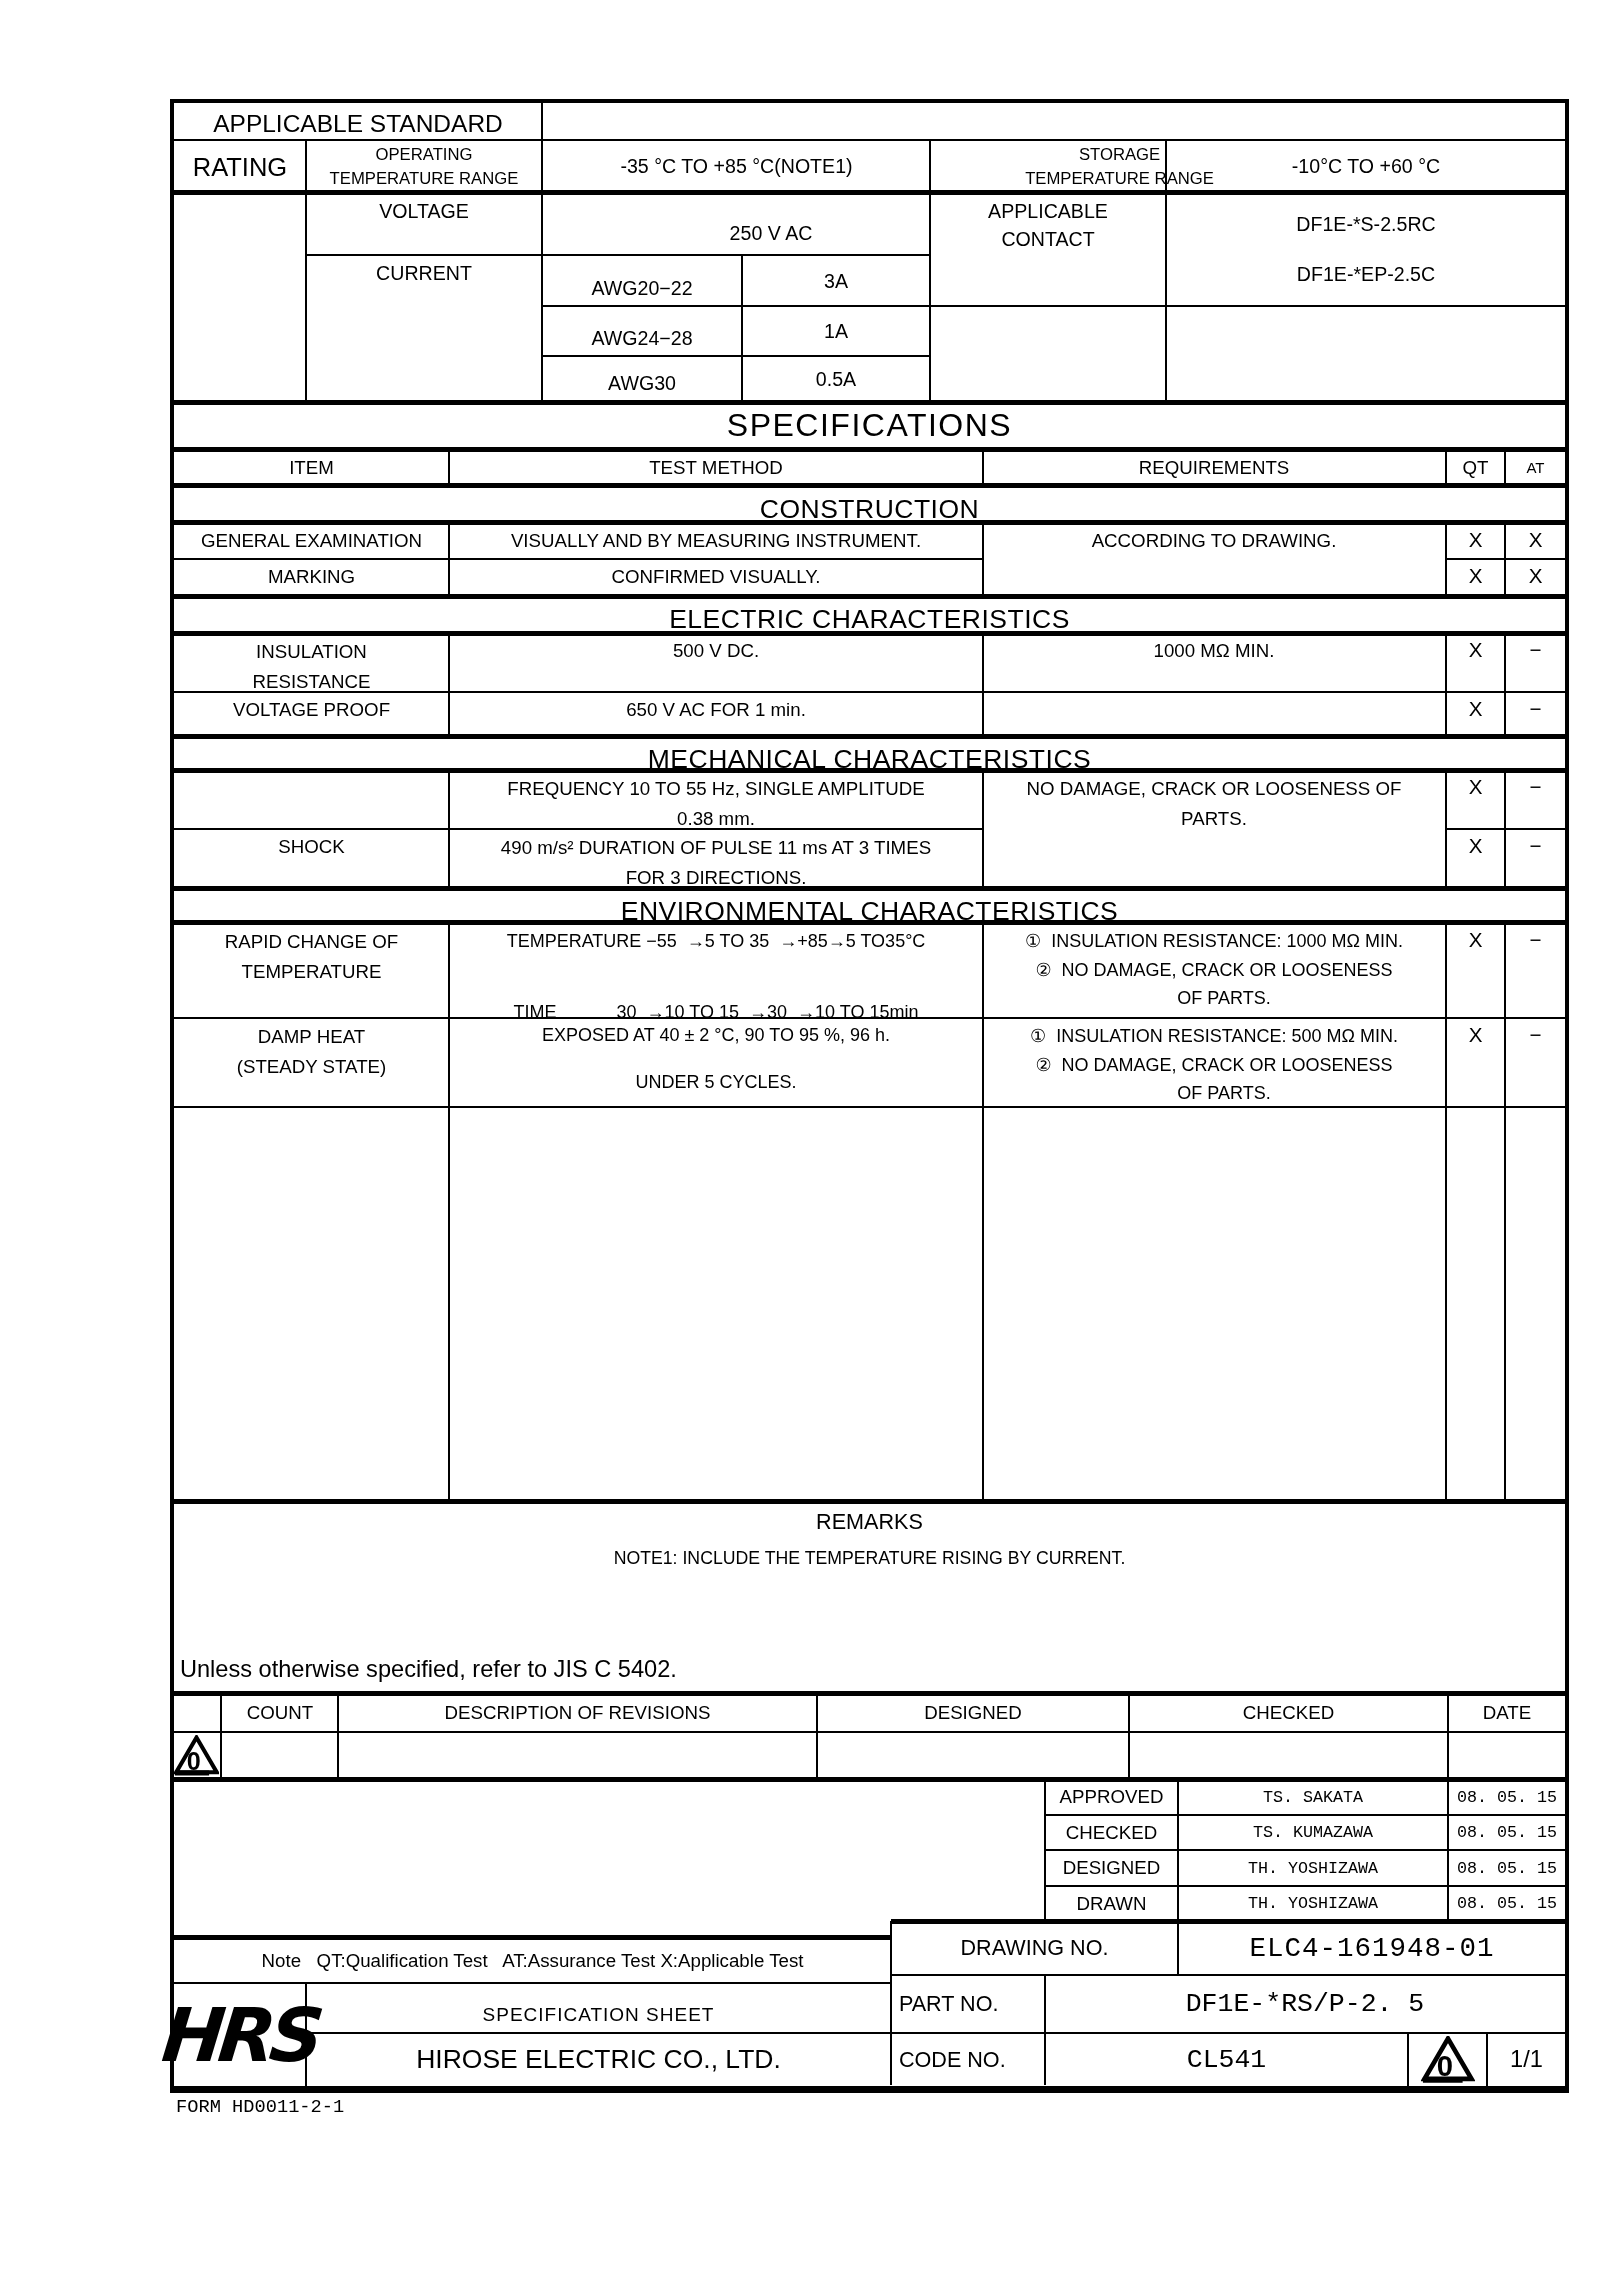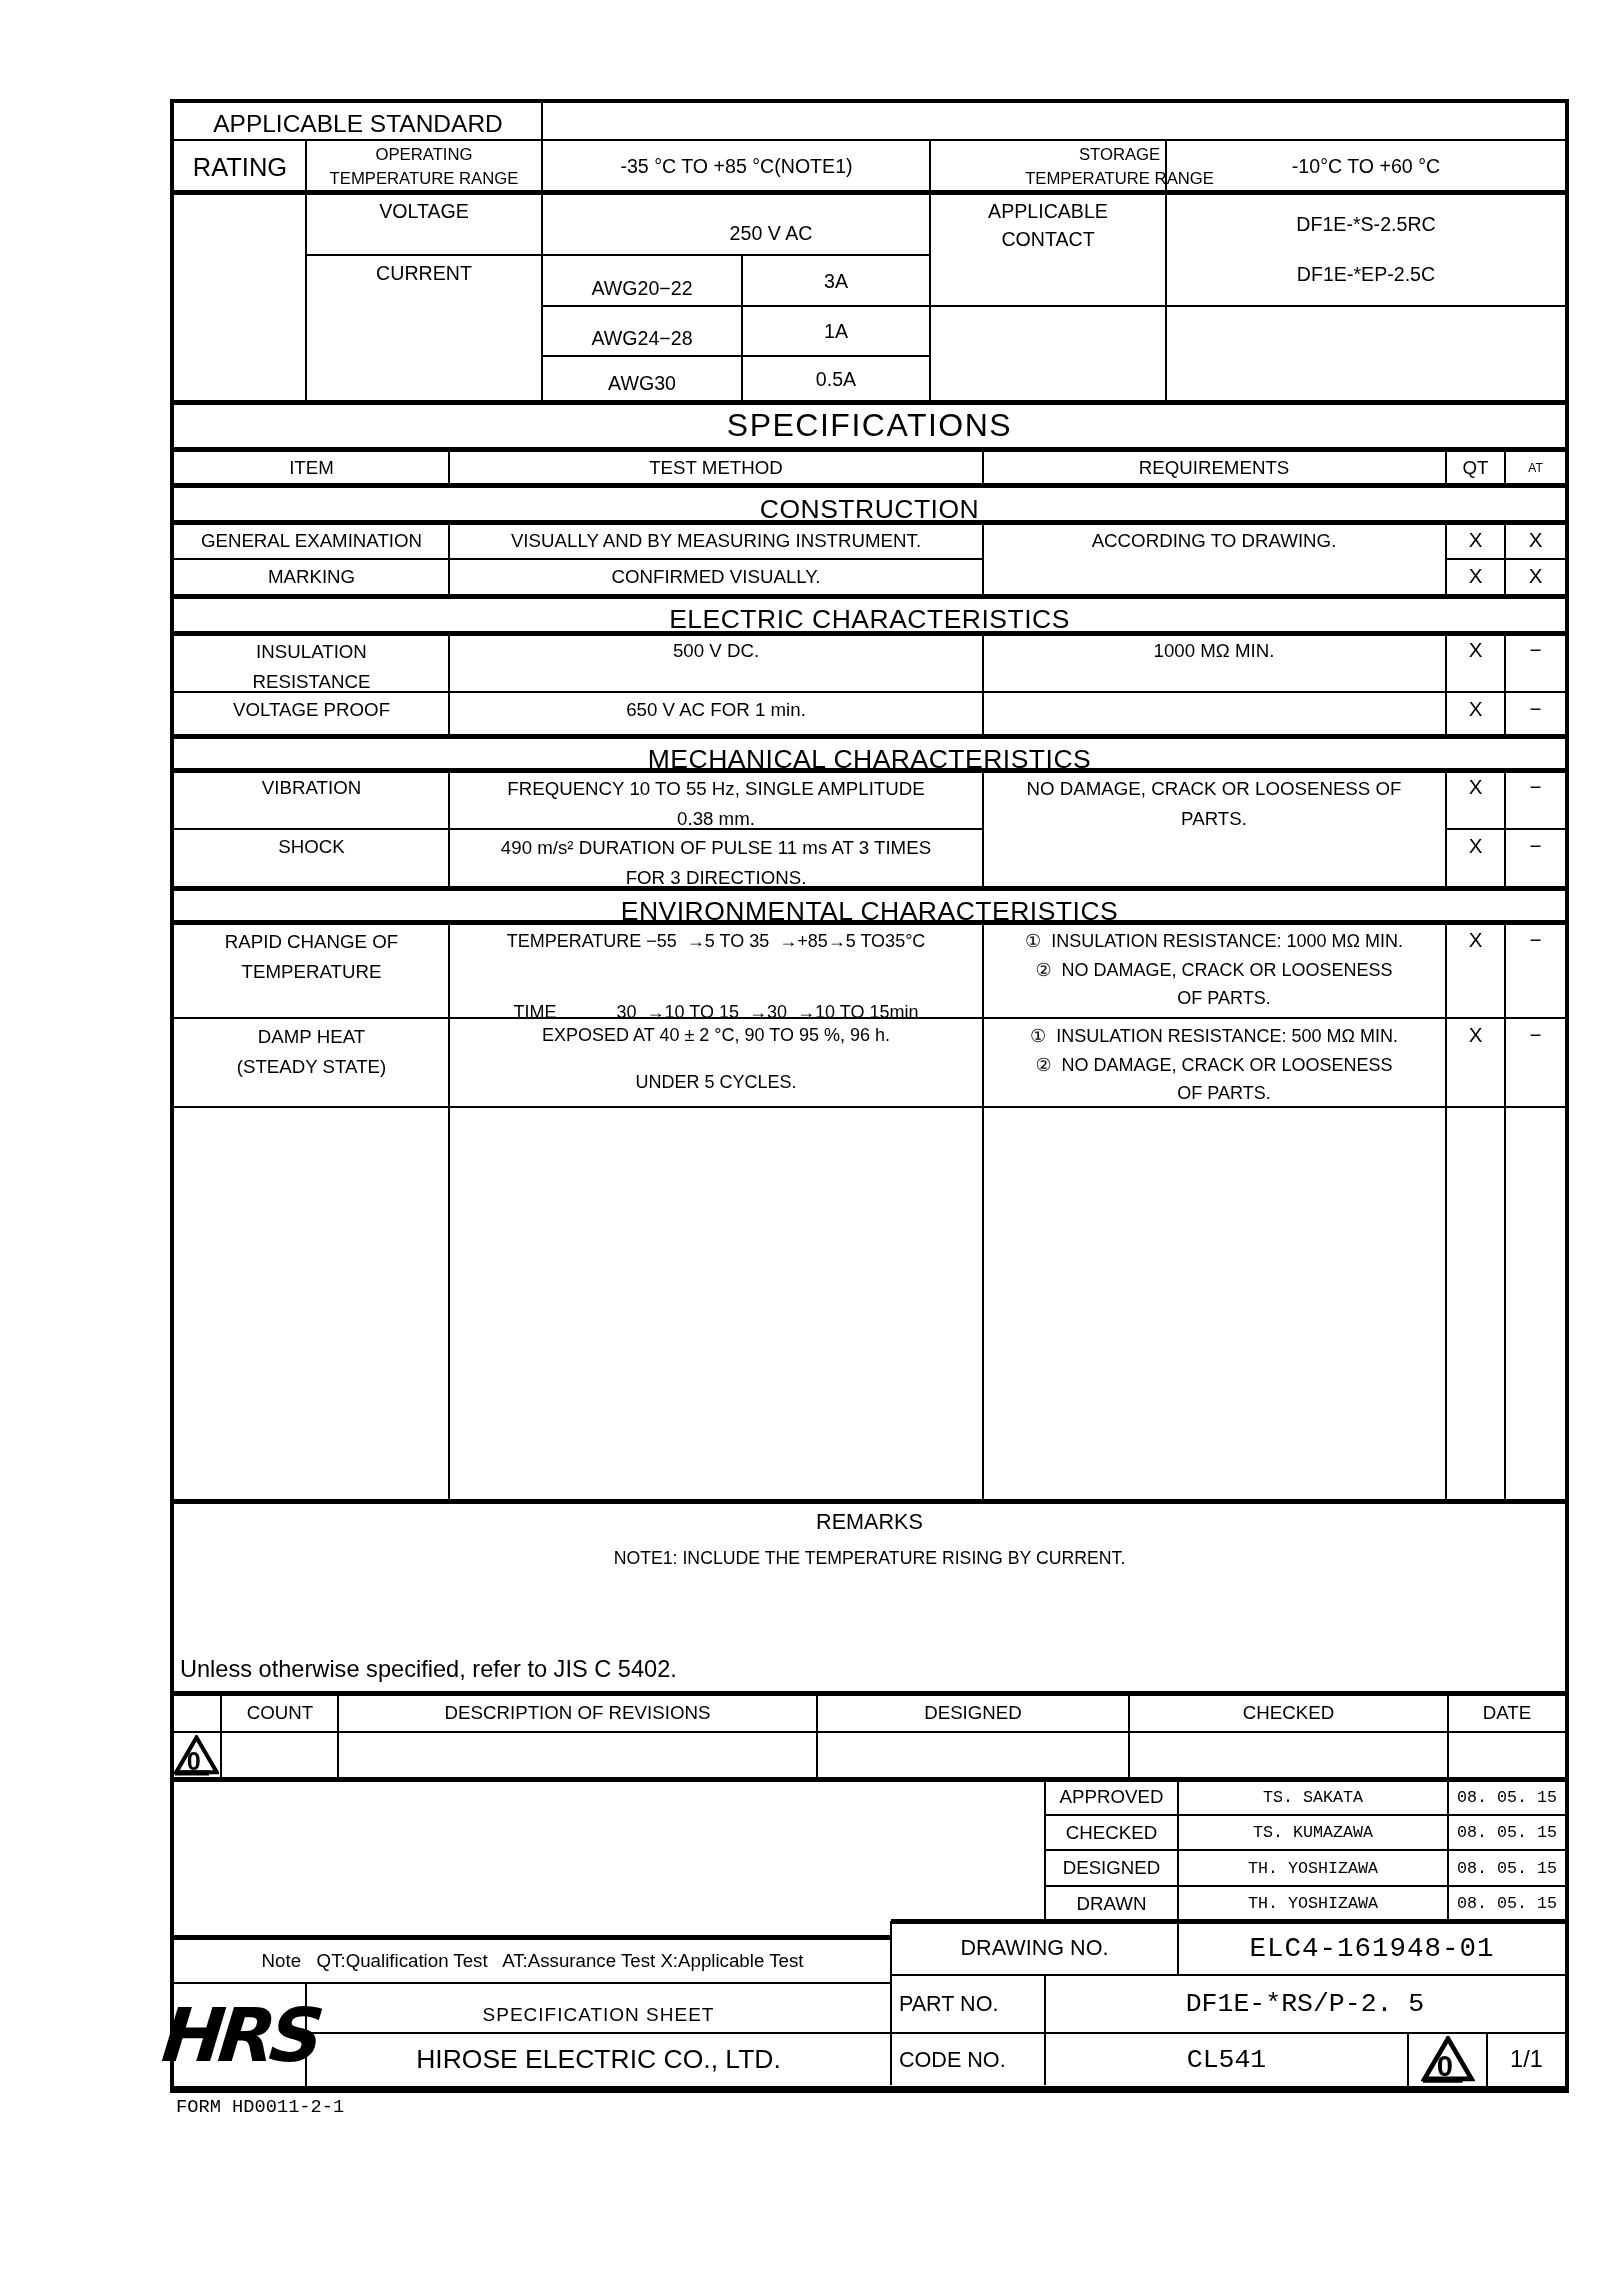--- a/index.html
+++ b/index.html
@@ -97,21 +97,21 @@
       </div>
   <div class="c ctr" style="left:275px;top:346px;width:534px;height:37px;font-size:18.7px;">
         <span>TEST METHOD</span>
       </div>
   <div class="c ctr" style="left:809px;top:346px;width:462px;height:37px;font-size:18.7px;">
         <span>REQUIREMENTS</span>
       </div>
   <div class="c ctr" style="left:1272px;top:346px;width:59px;height:37px;font-size:18.7px;">
         <span>QT</span>
       </div>
-  <div class="c ctr" style="left:1331px;top:346px;width:61px;height:37px;font-size:12px;">
+  <div class="c ctr" style="left:1331px;top:346px;width:61px;height:37px;font-size:15px;">
         <span>AT</span>
       </div>
 
   <div class="c tl sec" style="left:0;top:383px;width:1391px;height:37px;">
         <span>CONSTRUCTION</span>
       </div>
   <div class="c tl" style="left:0;top:420px;width:275px;height:37px;font-size:18.7px;">
         <span>GENERAL EXAMINATION</span>
       </div>
   <div class="c tl" style="left:275px;top:420px;width:534px;height:37px;font-size:18.7px;">
@@ -166,23 +166,20 @@
       </div>
   <div class="c top" style="left:1272px;top:589px;width:59px;height:44px;font-size:20.6px;">
         <span>X</span>
       </div>
   <div class="c top" style="left:1331px;top:589px;width:61px;height:44px;font-size:20.6px;">
         <span>−</span>
       </div>
 
   <div class="c tl sec" style="left:0;top:633px;width:1391px;height:34px;">
         <span>MECHANICAL CHARACTERISTICS</span>
-      </div>
-  <div class="c tl" style="left:0;top:667px;width:275px;height:59px;font-size:18.7px;">
-        <span>VIBRATION</span>
       </div>
   <div class="c tl lh" style="left:275px;top:667px;width:534px;height:59px;font-size:18.7px;">
     <span>FREQUENCY 10 TO 55 Hz, SINGLE AMPLITUDE</span>
     <span>0.38 mm.</span>
   </div>
   <div class="c tl lh" style="left:809px;top:667px;width:462px;height:118px;font-size:18.7px;">
     <span>NO DAMAGE, CRACK OR LOOSENESS OF</span>
     <span>PARTS.</span>
   </div>
   <div class="c top" style="left:1272px;top:667px;width:59px;height:59px;font-size:20.6px;">

